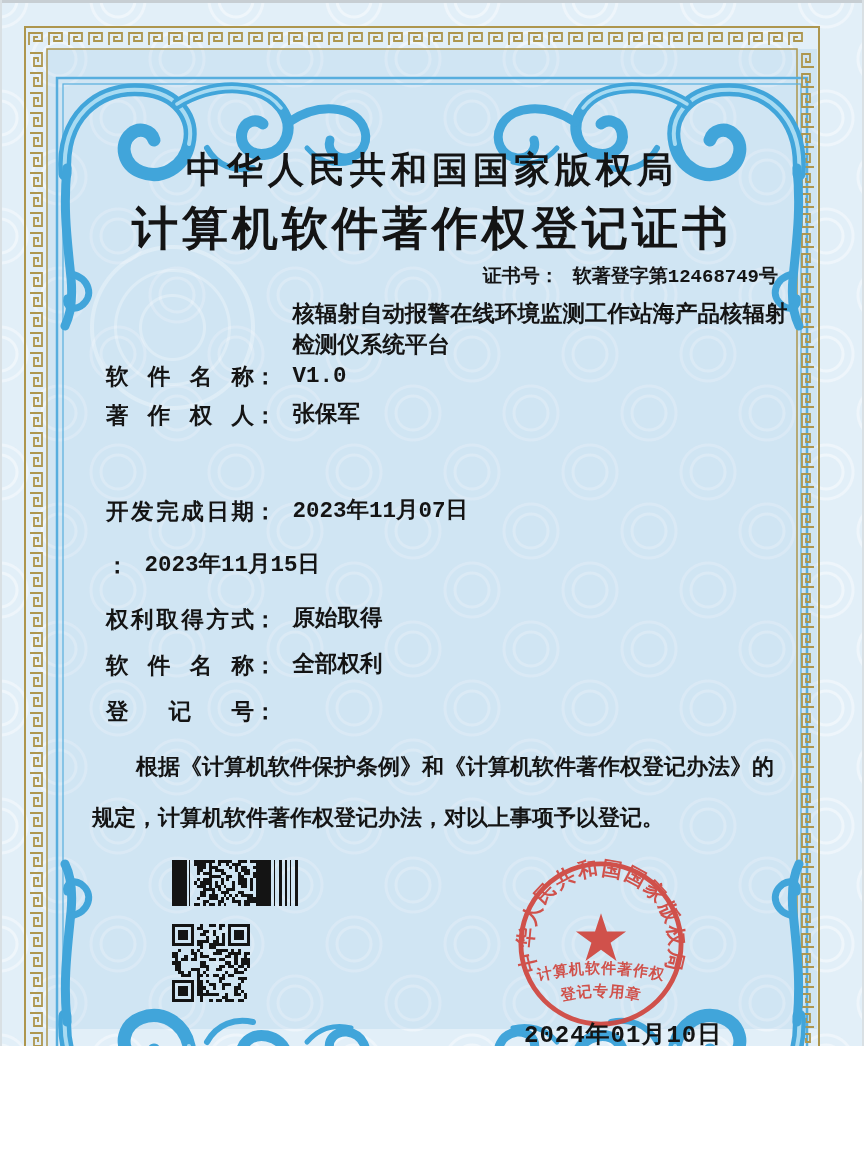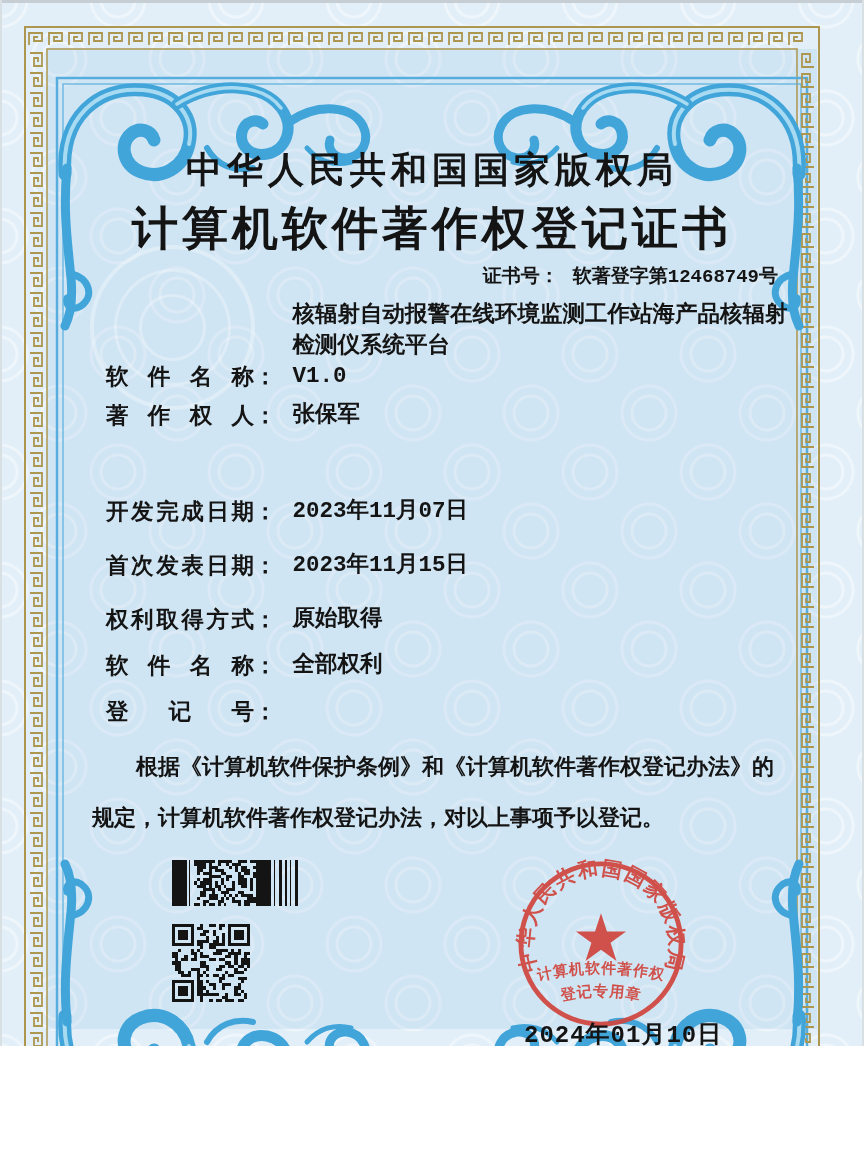--- a/index.html
+++ b/index.html
@@ -294,21 +294,20 @@
     <span class="lbl">著作权人</span>
       <span class="colon">：</span>
     <span class="val">张保军</span>
   </div>
   <div class="row r2">
     <span class="lbl">开发完成日期</span>
       <span class="colon">：</span>
     <span class="val">2023年11月07日</span>
   </div>
   <div class="row r3">
-    <span class="lbl">首次发表日期</span>
       <span class="colon">：</span>
     <span class="val">2023年11月15日</span>
   </div>
   <div class="row r4">
     <span class="lbl">权利取得方式</span>
       <span class="colon">：</span>
     <span class="val">原始取得</span>
   </div>
   <div class="row r5">
     <span class="lbl">软件名称</span>

